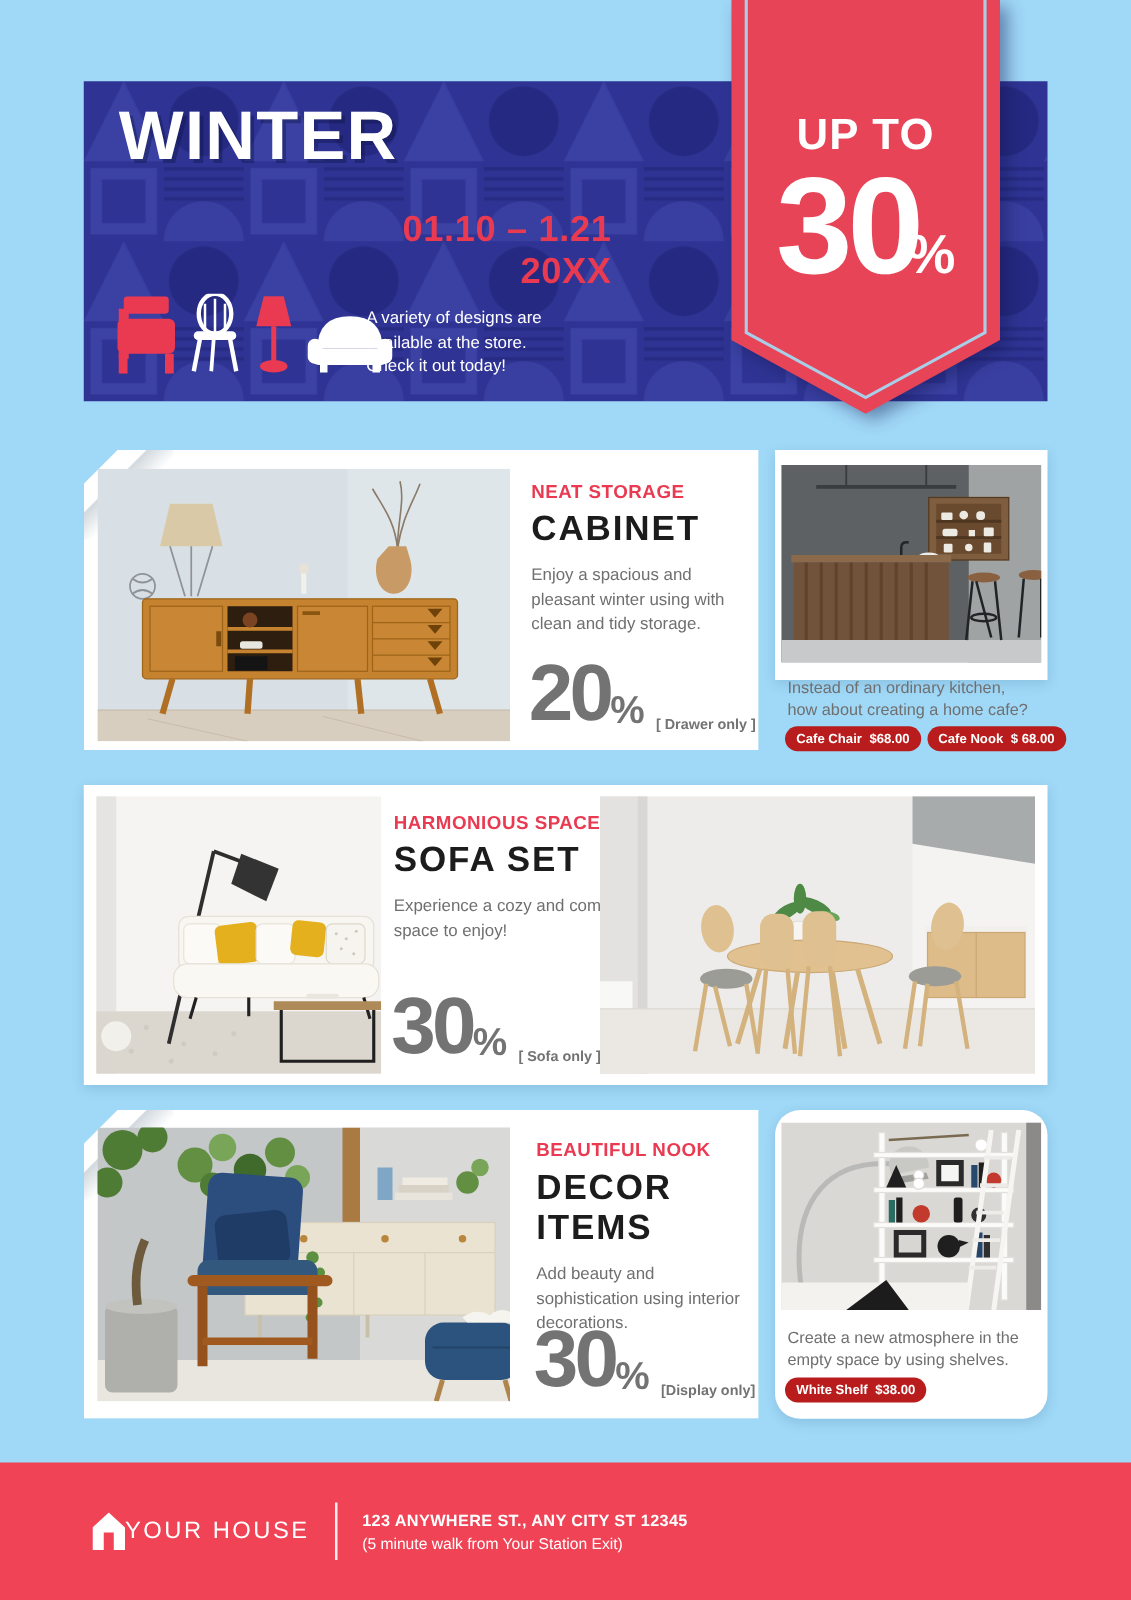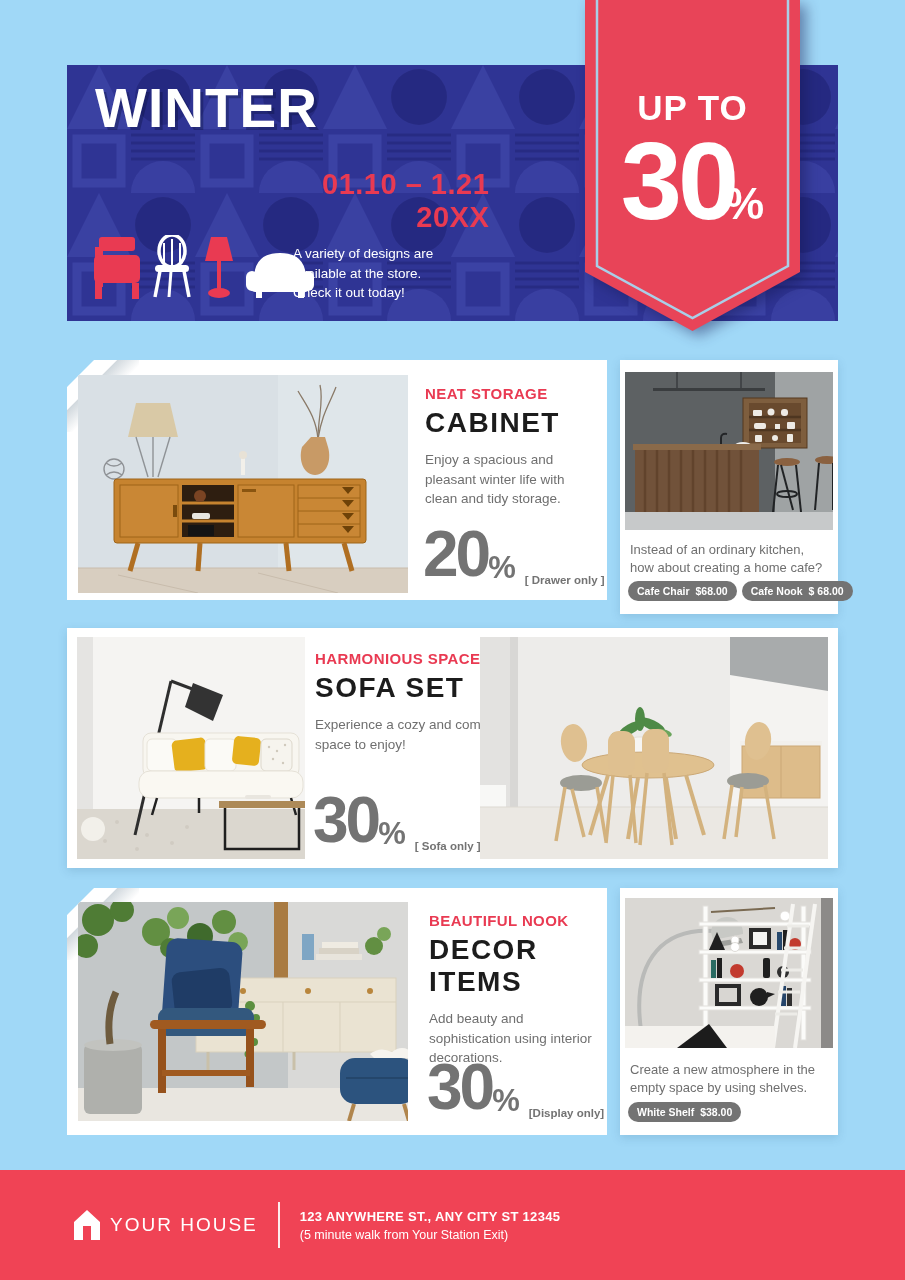--- a/index.html
+++ b/index.html
@@ -37,27 +37,27 @@
   .photo{position:absolute;display:block;}
   .eyebrow{color:#E93A52;font-weight:800;font-size:15px;letter-spacing:.4px;}
   .card-title{color:#1C1C1C;font-weight:800;font-size:28px;letter-spacing:1.5px;margin-top:5px;}
   .card-desc{color:#6F6F6F;font-size:13.5px;line-height:1.45;margin-top:11px;}
   .discount{position:absolute;display:flex;align-items:flex-end;color:#737373;}
   .discount .num{font-size:64px;font-weight:800;letter-spacing:-3px;line-height:1;}
   .discount .pct{font-size:31px;font-weight:800;}
   .discount .note{font-size:11.5px;font-weight:700;margin-left:9px;}
   .mini-desc{position:absolute;color:#6F6F6F;font-size:13px;line-height:1.42;}
   .badge-row{position:absolute;display:flex;gap:5px;}
-  .badge{display:inline-flex;gap:6px;background:#737373;color:#fff;font-weight:700;
+  .badge{display:inline-flex;gap:6px;background:#b91c1c;color:#fff;font-weight:700;
          font-size:10.5px;border-radius:11px;padding:4px 9px;white-space:nowrap;}
 
   
   .footer{position:absolute;left:0;top:1170px;width:905px;height:110px;background:#F04355;color:#fff;}
   .footer-inner{display:flex;align-items:center;height:100%;padding:0 74px;box-sizing:border-box;}
-  .brand{display:flex;align-items:center;gap:10px;font-size:19px;letter-spacing:2px;}
+  .brand{display:flex;align-items:center;font-size:19px;letter-spacing:2px;}
   .footer-divider{width:2px;height:46px;background:rgba(255,255,255,.9);margin:0 20px;}
   .addr1{font-size:13px;font-weight:800;letter-spacing:.3px;}
   .addr2{font-size:12.5px;margin-top:4px;}
   .tel{margin-left:auto;font-size:29px;font-weight:800;letter-spacing:1px;}
 </style>
 </head>
 <body>
 
 <div class="page">
 
@@ -202,30 +202,30 @@
       <g stroke="#B06F22" stroke-width="5">
         <line x1="60" y1="168" x2="52" y2="196"></line>
           <line x1="122" y1="168" x2="120" y2="196"></line>
         <line x1="208" y1="168" x2="211" y2="196"></line>
           <line x1="266" y1="168" x2="274" y2="196"></line>
       </g>
     </svg>
     <div style="position:absolute;left:358px;top:25px;width:172px;">
       <div class="eyebrow">NEAT STORAGE</div>
       <div class="card-title">CABINET</div>
-      <div class="card-desc">Enjoy a spacious and pleasant winter life with clean and tidy storage.</div>
+      <div class="card-desc">Enjoy a spacious and pleasant winter using with clean and tidy storage.</div>
     </div>
     <div class="discount" style="left:356px;bottom:14px;">
       <span class="num">20</span>
       <span class="pct">%</span>
       <span class="note">[ Drawer only ]</span>
     </div>
   </div>
 
-  <div class="card" style="left:620px;top:360px;width:218px;height:254px;">
+  <div class="card" style="left:620px;top:360px;width:218px;height:184px;">
     <svg class="photo" style="left:5px;top:12px;" width="208" height="158" viewBox="0 0 208 158">
       <rect width="208" height="158" fill="#5D6163"></rect>
       <rect x="150" width="58" height="158" fill="#9FA3A4"></rect>
       <rect y="140" width="208" height="18" fill="#C7C9CA"></rect>
       <rect x="28" y="16" width="112" height="3" fill="#3A3D3F"></rect>
       <line x1="52" y1="0" x2="52" y2="16" stroke="#3A3D3F" stroke-width="1.5"></line>
       <line x1="116" y1="0" x2="116" y2="16" stroke="#3A3D3F" stroke-width="1.5"></line>
       <rect x="118" y="26" width="64" height="50" fill="#7E5E3E" stroke="#55391F"></rect>
       <rect x="124" y="31" width="52" height="40" fill="#694A2E"></rect>
       <line x1="124" y1="45" x2="176" y2="45" stroke="#4E3620" stroke-width="2.5"></line>
@@ -473,21 +473,21 @@
       <div class="card-title">DECOR ITEMS</div>
       <div class="card-desc">Add beauty and sophistication using interior decorations.</div>
     </div>
     <div class="discount" style="left:360px;bottom:16px;">
       <span class="num">30</span>
       <span class="pct">%</span>
       <span class="note">[Display only]</span>
     </div>
   </div>
 
-  <div class="card" style="left:620px;top:888px;width:218px;height:247px;">
+  <div class="card" style="left:620px;top:888px;width:218px;height:247px;border-radius:20px;">
     <svg class="photo" style="left:5px;top:10px;" width="208" height="150" viewBox="0 0 208 150">
       <rect width="208" height="150" fill="#DAD8D4"></rect>
       <rect x="196" width="12" height="150" fill="#8C8A88"></rect>
       <path d="M16,132 C6,60 40,26 98,34" stroke="#B9BAB8" stroke-width="4" fill="none"></path>
       <path d="M86,34 a16,16 0 0 1 32,2 l-30,6 Z" fill="#C8C9C5"></path>
       <path d="M90,44 l26,-4 2,5 -26,4 Z" fill="#9FA09C"></path>
       <g fill="#FBFBF9" stroke="#E2E0DC">
         <rect x="78" y="8" width="5" height="134"></rect>
           <rect x="176" y="8" width="5" height="134"></rect>
         <rect x="74" y="24" width="112" height="4"></rect>

